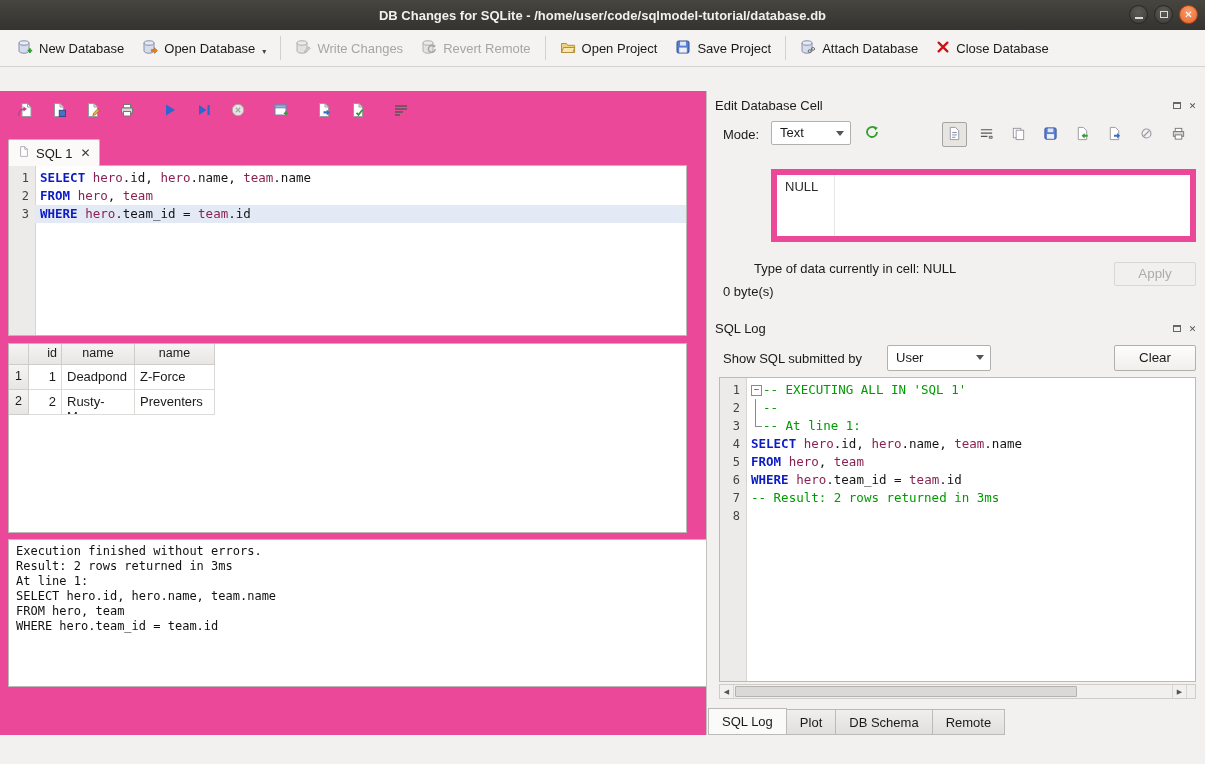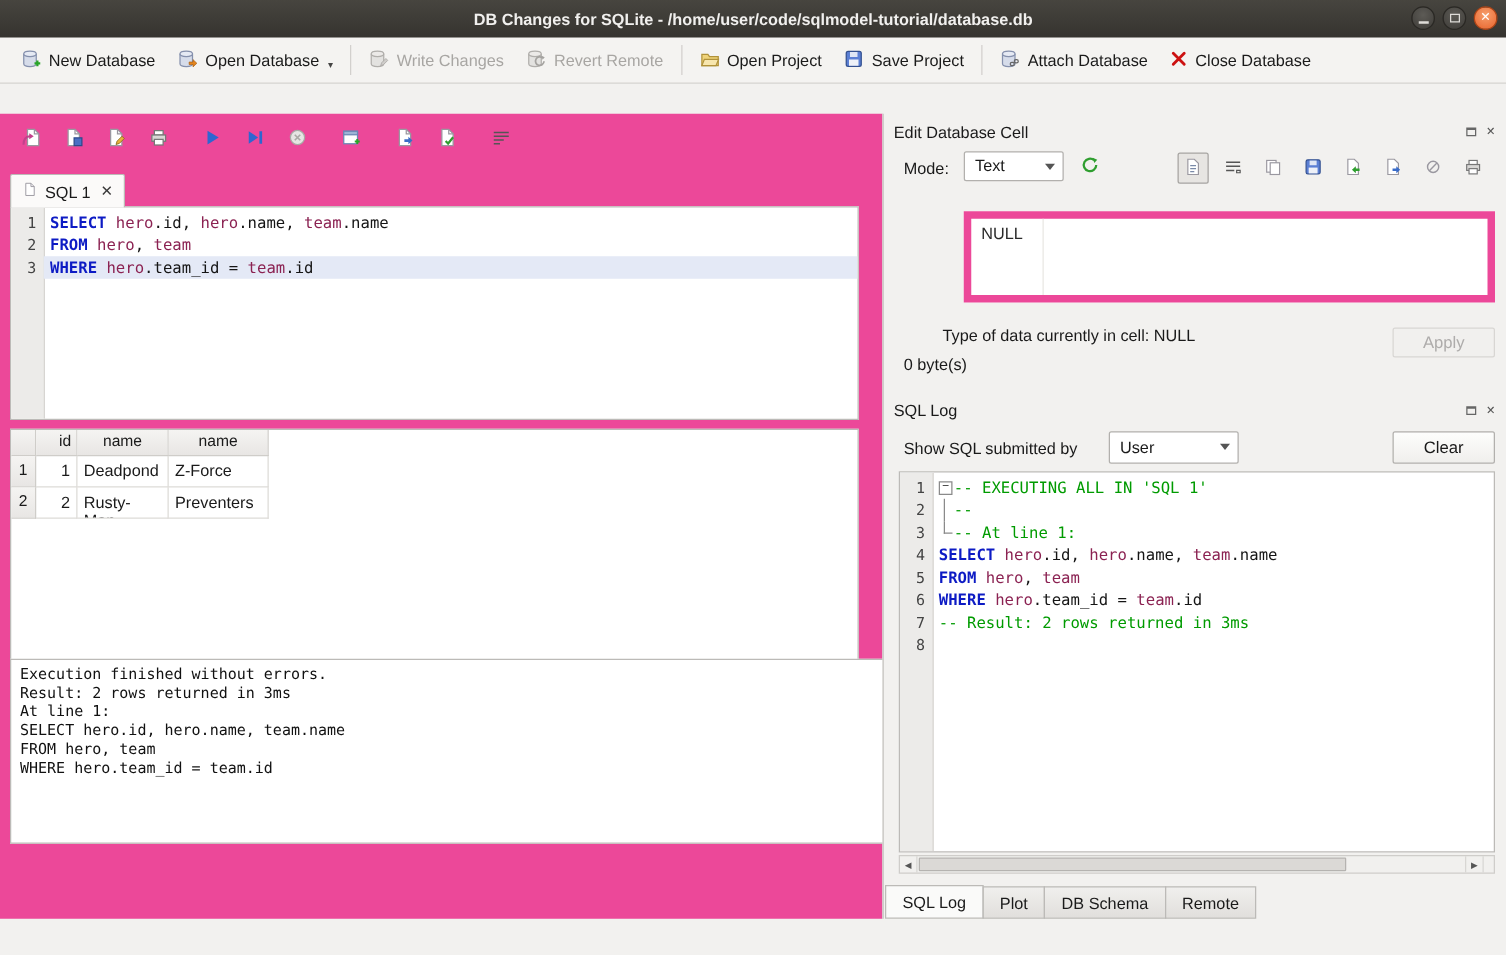--- a/index.html
+++ b/index.html
@@ -72,21 +72,21 @@
   .gc { border-right:1px solid #dddbd8; border-bottom:1px solid #dddbd8; padding:3px 5px; overflow:hidden; }
   .gh { background:linear-gradient(#f5f4f2,#e8e6e4); border-color:#cfcdc9; text-align:center; font-size:12.5px; padding:2px 4px; }
   .rh { width:20px; flex:none; background:linear-gradient(#f5f4f2,#e8e6e4); border-color:#cfcdc9; text-align:center; font-size:12.5px; }
   .corner { width:20px; flex:none; }
   .cid { width:33px; flex:none; text-align:right; }
   .cn1 { width:73px; flex:none; }
   .cn2 { width:80px; flex:none; }
   .grow { display:flex; height:25px; }
   .grow .gc { padding-top:4px; }
 
-  .msgbox { position:absolute; top:436px; left:8px; width:810px; height:148px; background:#fff; border:1px solid #bcbab7;
+  .msgbox { position:absolute; top:448px; left:8px; width:810px; height:148px; background:#fff; border:1px solid #bcbab7;
             font-family:"DejaVu Sans Mono",monospace; font-size:12px; line-height:15px; padding:4px 7px; white-space:pre-wrap; color:#111; }
 
   
   .ptitle { position:absolute; font-size:13px; }
   #edit-title { top:7px; left:8px; }
   #sqllog-title { top:230px; left:8px; }
   .mini { position:absolute; width:13px; height:13px; display:flex; align-items:center; justify-content:center; color:#555; font-size:9px; }
   .floatg { width:8px; height:7px; border:1px solid #666; border-top-width:2px; }
 
   #mode-label { position:absolute; top:36px; left:16px; }

